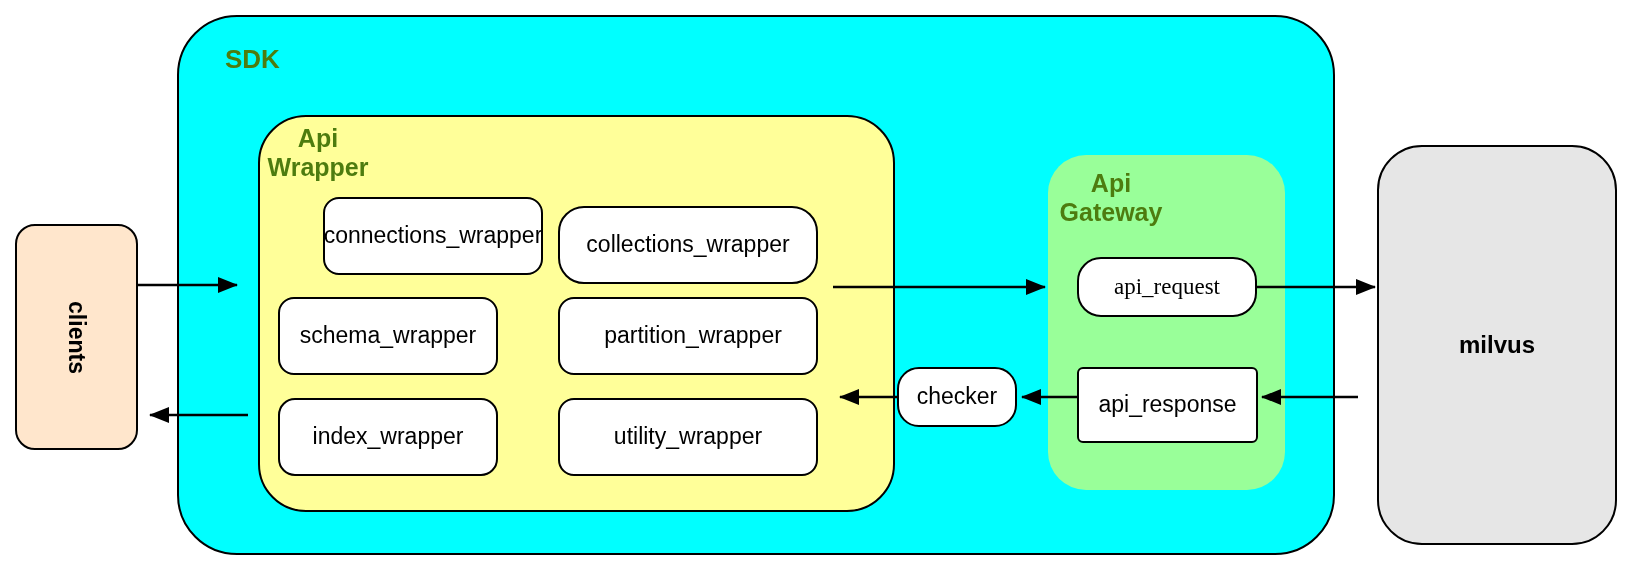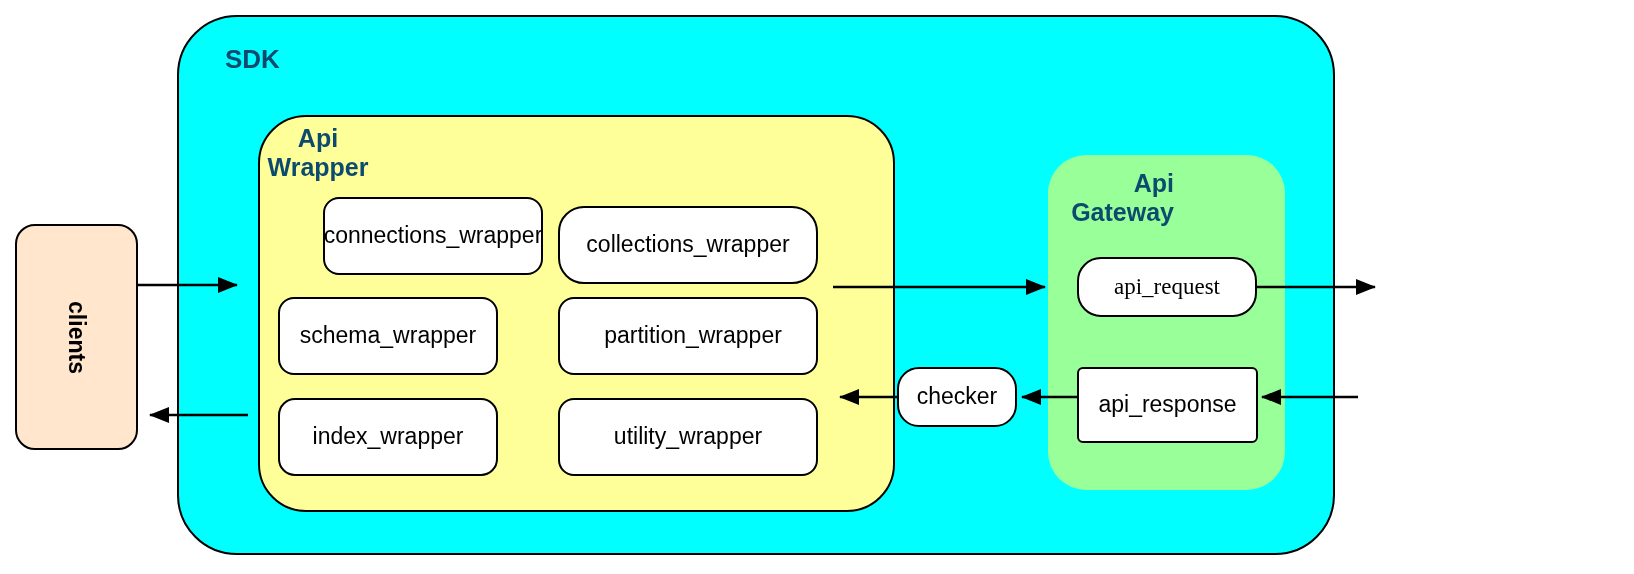--- a/index.html
+++ b/index.html
@@ -31,32 +31,32 @@
     text-align: center;
     white-space: nowrap;
   }
 
   
   .clabel {
     position: absolute;
     font-weight: bold;
     font-size: 25px;
     line-height: 1.15;
-    color: #0c4a6e;
+    color: #4d7c0f;
   }
 
   
   #sdk          { left: 177px;  top: 15px;  width: 1158px; height: 540px; border-radius: 60px; }
   #sdk-label    { left: 46px;   top: 28px;  font-size: 26px; }
 
   #api-wrapper  { left: 258px;  top: 115px; width: 637px;  height: 397px; border-radius: 48px; padding-left: 36px; }
   #api-wrapper-label { left: 2px; top: 7px; width: 112px; text-align: center; }
 
   #api-gateway  { left: 1048px; top: 155px; width: 237px;  height: 335px; border-radius: 38px; border: none; }
-  #api-gateway-label { left: 0;  top: 14px; width: 126px; text-align: right; }
+  #api-gateway-label { left: 0;  top: 14px; width: 126px; text-align: center; }
 
   #milvus       { left: 1377px; top: 145px; width: 240px;  height: 400px; border-radius: 45px;
                   display: flex; align-items: center; justify-content: center;
                   font-weight: bold; font-size: 24px; }
 
   #clients      { left: 15px;   top: 224px; width: 123px;  height: 226px; border-radius: 20px;
                   display: flex; align-items: center; justify-content: center; }
   #clients .rotated-label {
     transform: rotate(90deg);
     font-weight: bold;
@@ -126,20 +126,23 @@
     <span>api_request</span>
   </div>
   <div class="box node" id="api-response" style="background-color: rgb(255, 255, 255);">
     <span>api_response</span>
   </div>
 
   <div class="box node" id="checker" style="background-color: rgb(255, 255, 255);">
     <span>checker</span>
   </div>
 
+  <div class="box" id="milvus" style="background-color: rgb(230, 230, 230);">
+    <span>milvus</span>
+  </div>
 
   <div class="box" id="clients" style="background-color: rgb(255, 230, 204);">
     <span class="rotated-label">clients</span>
   </div>
 
   <svg class="arrow-layer" viewBox="0 0 1634 574">
     <defs>
       <marker id="arrowhead" markerUnits="userSpaceOnUse" markerWidth="20" markerHeight="16" refX="19" refY="8" orient="auto">
         <path d="M0,0 L20,8 L0,16 Z" fill="#000"></path>
       </marker>

